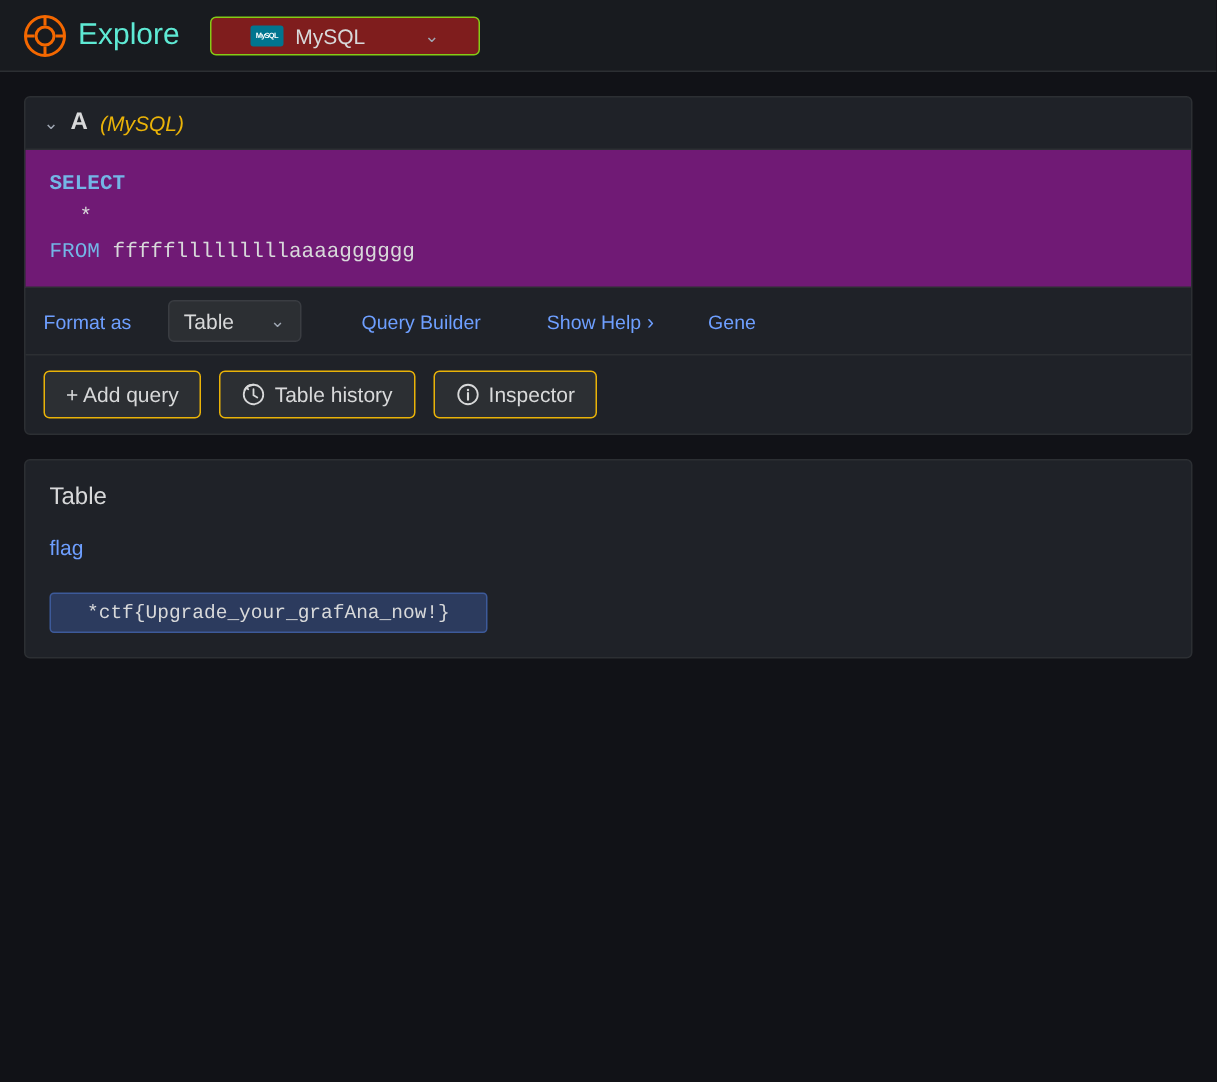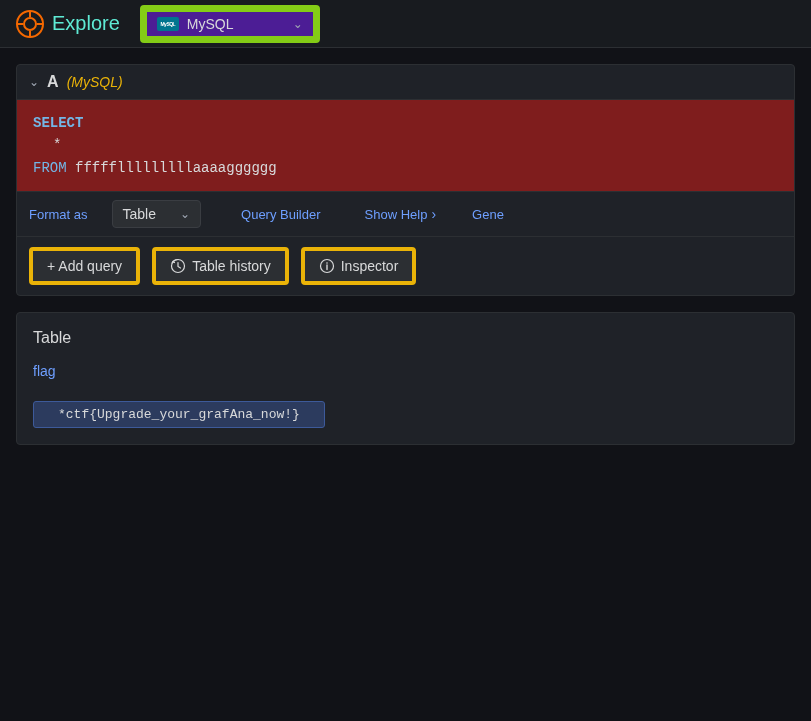--- a/index.html
+++ b/index.html
@@ -28,24 +28,24 @@
     }
     .header-title {
       font-size: 20px;
       font-weight: 500;
       color: #5eead4;
       margin-right: 20px;
     }
     .datasource-selector {
       display: flex;
       align-items: center;
-      background: #4c1d95;
-      border: 7px solid #84cc16;
-      border-radius: 4px;
-      padding: 4px 10px;
+      background: #7f1d1d;
+      border: 1px solid #84cc16;
+      border-radius: 4px;
+      padding: 4px 26px;
       cursor: pointer;
       min-width: 180px;
       justify-content: space-between;
     }
     .datasource-selector-left {
       display: flex;
       align-items: center;
       gap: 8px;
     }
     .mysql-logo {
@@ -94,21 +94,21 @@
       font-weight: bold;
       color: #d8d9da;
     }
     .query-datasource-label {
       color: #eab308;
       font-style: italic;
     }
 
     
     .code-editor {
-      background: #7f1d1d;
+      background: #701a75;
       padding: 12px 16px;
       font-family: 'Courier New', Courier, monospace;
       font-size: 14px;
       line-height: 1.6;
       border-bottom: 1px solid #2c2f33;
       min-height: 90px;
     }
     .kw-select { color: #73b6e6; font-weight: bold; }
     .kw-from { color: #73b6e6; font-weight: normal; }
     .code-star { color: #d8d9da; display: block; padding-left: 20px; }
@@ -173,21 +173,21 @@
       display: flex;
       align-items: center;
       padding: 10px 12px;
       gap: 12px;
     }
     .action-btn {
       display: flex;
       align-items: center;
       gap: 6px;
       background: #2c2f33;
-      border: 4px solid #eab308;
+      border: 1px solid #eab308;
       border-radius: 4px;
       padding: 7px 14px;
       color: #d8d9da;
       cursor: pointer;
       font-size: 14px;
     }
 
     
     .results-panel {
       background: #1f2228;

